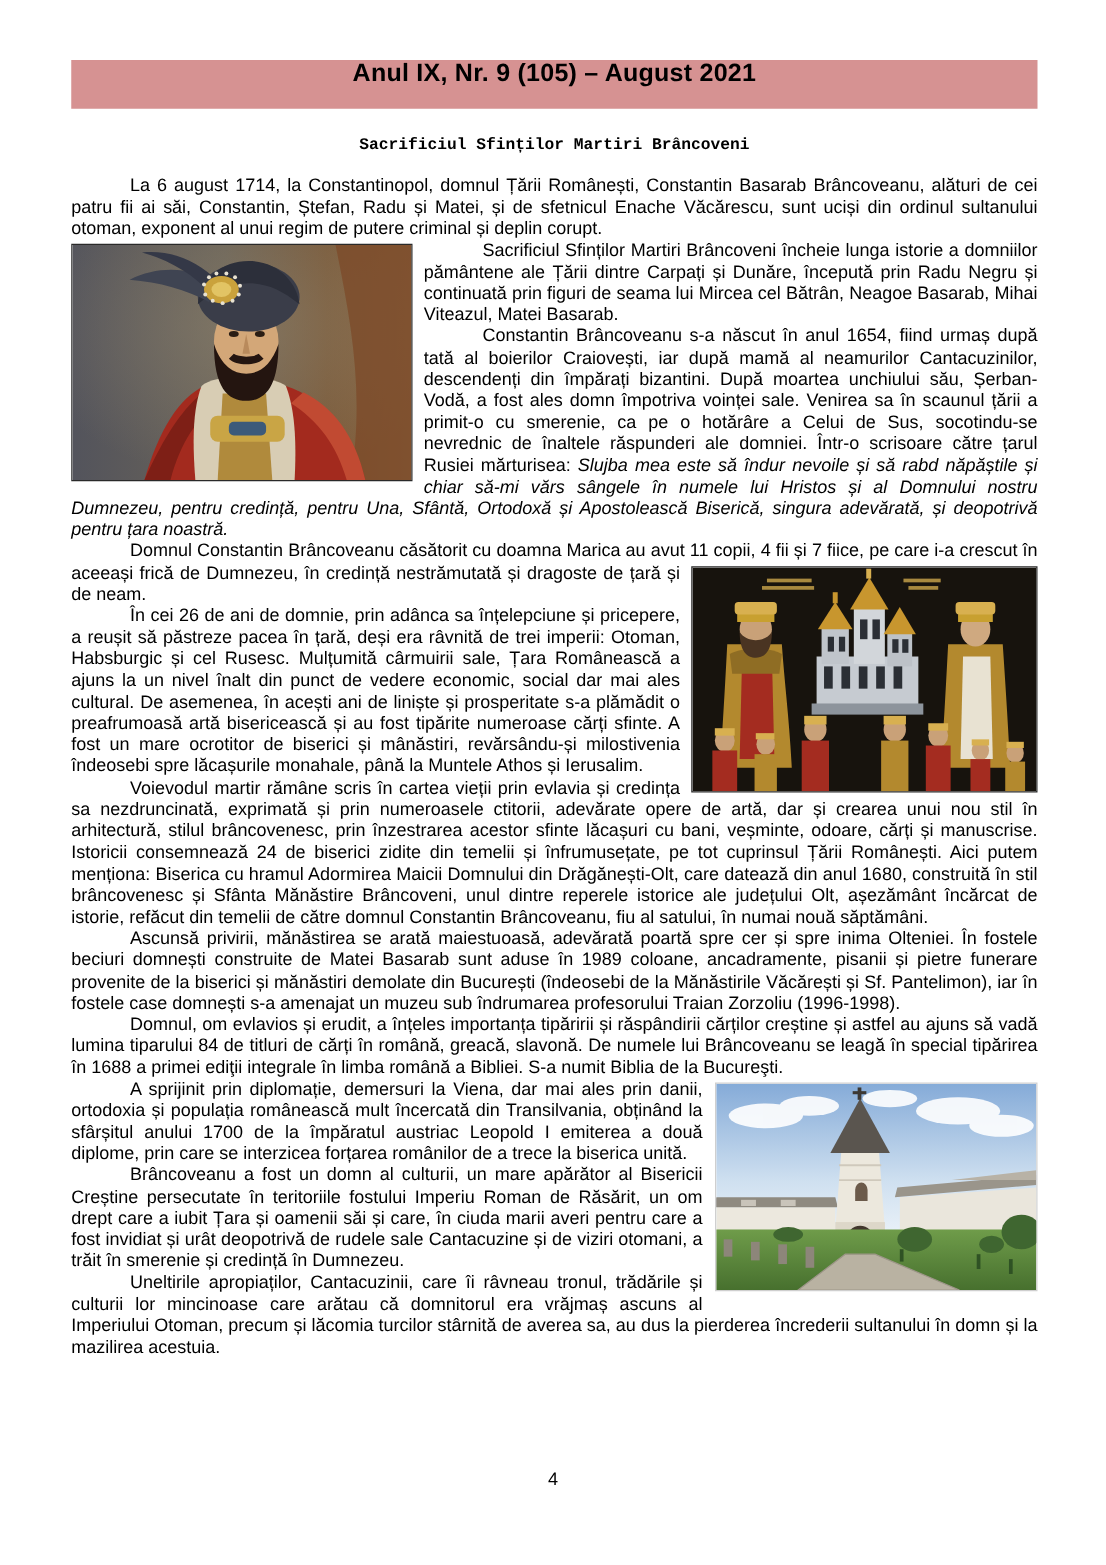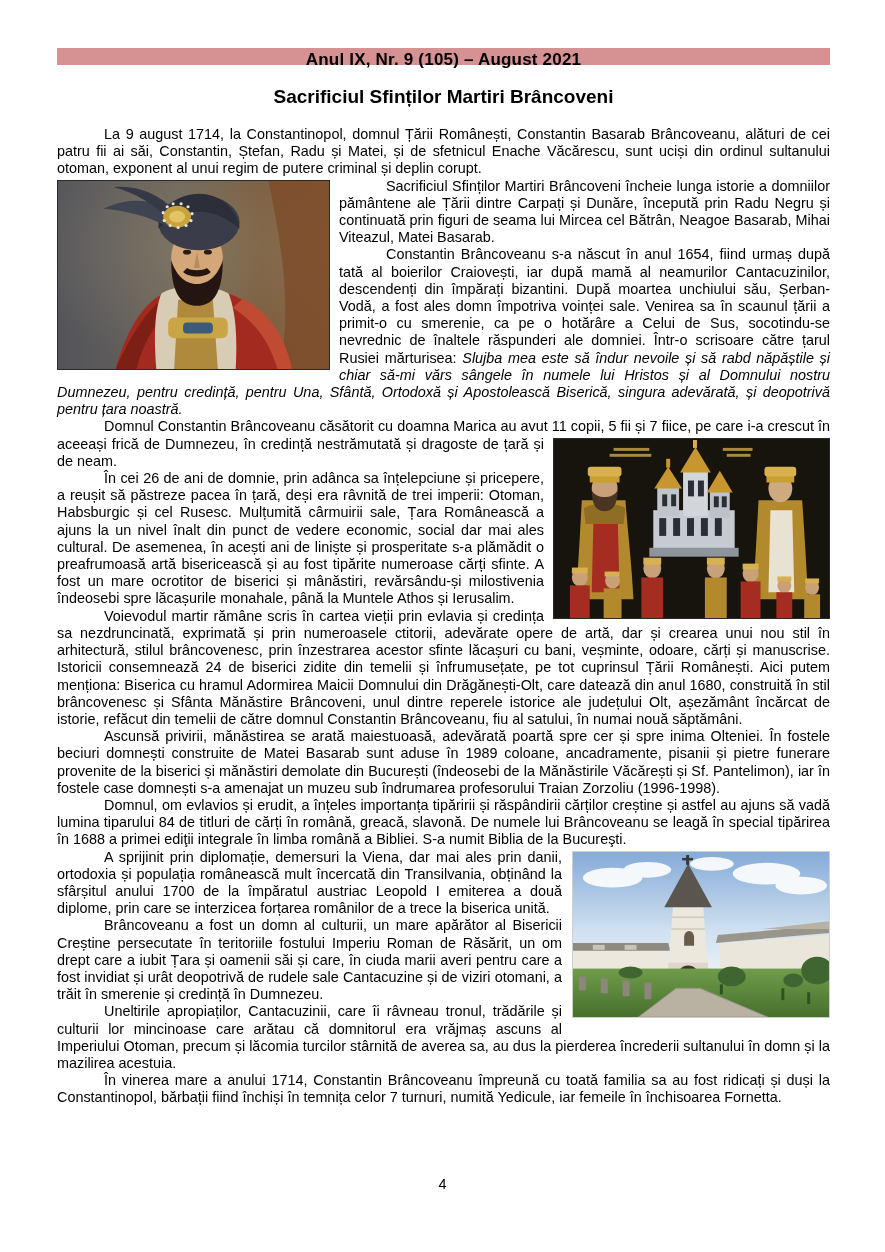--- a/index.html
+++ b/index.html
@@ -1,41 +1,41 @@
 <!DOCTYPE html>
 <html lang="ro"><head>
 <meta charset="utf-8">
 <style>
   html,body{margin:0;padding:0;background:#ffffff;}
   body{width:885px;height:1252px;font-family:"Liberation Sans",sans-serif;color:#000;}
   .page{position:relative;width:885px;height:1252px;overflow:hidden;background:#fff;}
   .content{margin:48px 55px 0 57px;}
-  .issue-bar{height:17px;line-height:23px;text-align:center;font-weight:bold;font-size:17px;letter-spacing:.2px;}
-  .title{text-align:center;font-weight:bold;font-size:19px;margin:21px 0 18px 0;}
+  .issue-bar{height:39px;line-height:23px;text-align:center;font-weight:bold;font-size:20px;letter-spacing:.2px;}
+  .title{text-align:center;font-weight:bold;font-size:13px;margin:21px 0 18px 0;font-family:Liberation Mono, monospace;}
   .body-text p{margin:0;text-align:justify;font-size:14.4px;line-height:17.2px;text-indent:47px;}
   .body-text p span, .body-text p i{text-indent:0;}
   .float-portrait{float:left;width:273px;height:190px;margin:2px 9px 4px 0;display:block;border:1px solid #2a2a2a;box-sizing:border-box;text-indent:0;}
   .float-fresco{float:right;width:277px;height:181px;margin:2px 0 5px 9px;display:block;border:1px solid #2a2a2a;box-sizing:border-box;text-indent:0;}
   .float-monastery{float:right;width:258px;height:167px;margin:2px 0 6px 10px;display:block;border:1px solid #cfcfcf;box-sizing:border-box;text-indent:0;}
   .float-portrait svg,.float-fresco svg,.float-monastery svg{display:block;width:100%;height:100%;}
   .page-number{position:absolute;left:0;right:0;top:1176px;text-align:center;font-size:14.5px;}
 </style>
 </head>
 <body>
 
 <div class="page">
   <div class="content">
 
     <div class="issue-bar" style="background:#d69292;">Anul IX, Nr. 9 (105) – August 2021</div>
 
     <h1 class="title">Sacrificiul Sfinților Martiri Brâncoveni</h1>
 
     <div class="body-text">
 
-      <p><span>La 9 august 1714, la Constantinopol, domnul Țării Românești, Constantin Basarab Brâncoveanu, alături de cei patru fii ai săi, Constantin, Ștefan, Radu și Matei, și de sfetnicul Enache Văcărescu, sunt uciși din ordinul sultanului otoman, exponent al unui regim de putere criminal și deplin corupt.</span></p>
+      <p><span>La 6 august 1714, la Constantinopol, domnul Țării Românești, Constantin Basarab Brâncoveanu, alături de cei patru fii ai săi, Constantin, Ștefan, Radu și Matei, și de sfetnicul Enache Văcărescu, sunt uciși din ordinul sultanului otoman, exponent al unui regim de putere criminal și deplin corupt.</span></p>
 
       <p><span class="float-portrait">
             <svg viewBox="0 0 273 190" preserveAspectRatio="none">
         <defs>
           <linearGradient id="pbg" x1="0" y1="0" x2="1" y2="0">
             <stop offset="0" stop-color="#53545c"></stop>
                   <stop offset="0.45" stop-color="#6a6358"></stop>
             <stop offset="0.75" stop-color="#7a5a3a"></stop>
                   <stop offset="1" stop-color="#8a6844"></stop>
           </linearGradient>
@@ -78,21 +78,21 @@
                 <circle cx="129" cy="45" r="1.6"></circle>
                 <circle cx="121" cy="47" r="1.6"></circle>
           <circle cx="113" cy="45" r="1.6"></circle>
                 <circle cx="107" cy="40" r="1.6"></circle>
         </g>
       </svg>
           </span><span>Sacrificiul Sfinților Martiri Brâncoveni încheie lunga istorie a domniilor pământene ale Țării dintre Carpați și Dunăre, începută prin Radu Negru și continuată prin figuri de seama lui Mircea cel Bătrân, Neagoe Basarab, Mihai Viteazul, Matei Basarab.</span></p>
 
       <p><span>Constantin Brâncoveanu s-a născut în anul 1654, fiind urmaș după tată al boierilor Craiovești, iar după mamă al neamurilor Cantacuzinilor, descendenți din împărați bizantini. După moartea unchiului său, Șerban-Vodă, a fost ales domn împotriva voinței sale. Venirea sa în scaunul țării a primit-o cu smerenie, ca pe o hotărâre a Celui de Sus, socotindu-se nevrednic de înaltele răspunderi ale domniei. Într-o scrisoare către țarul Rusiei mărturisea: </span><i>Slujba mea este să îndur nevoile și să rabd năpăștile și chiar să-mi vărs sângele în numele lui Hristos și al Domnului nostru Dumnezeu, pentru credință, pentru Una, Sfântă, Ortodoxă și Apostolească Biserică, singura adevărată, și deopotrivă pentru țara noastră.</i></p>
 
-      <p><span>Domnul Constantin Brâncoveanu  căsătorit cu doamna Marica  au avut 11 copii, 5 fii și 7 fiice, pe care i-a </span><span class="float-fresco">
+      <p><span>Domnul Constantin Brâncoveanu  căsătorit cu doamna Marica  au avut 11 copii, 4 fii și 7 fiice, pe care i-a </span><span class="float-fresco">
             <svg viewBox="0 0 277 181" preserveAspectRatio="none">
         <rect width="277" height="181" fill="#17130d"></rect>
         <g fill="#a8893f">
           <rect x="60" y="9" width="36" height="3"></rect>
                 <rect x="56" y="15" width="42" height="3"></rect>
           <rect x="170" y="9" width="30" height="3"></rect>
                 <rect x="174" y="15" width="24" height="3"></rect>
         </g>
         <g>
           <rect x="100" y="72" width="82" height="44" fill="#c6cbd1"></rect>
@@ -239,20 +239,19 @@
                 <rect x="210" y="138" width="3" height="12"></rect>
           <rect x="236" y="142" width="3" height="12"></rect>
         </g>
       </svg>
           </span><span>A sprijinit prin diplomație,  demersuri la Viena, dar mai ales prin danii, ortodoxia și populația românească mult încercată din Transilvania, obținând la sfârșitul anului 1700 de la împăratul austriac Leopold I emiterea a două diplome, prin care se interzicea forțarea românilor de a trece la biserica unită.</span></p>
 
       <p><span>Brâncoveanu a fost un domn al culturii, un mare apărător al Bisericii Creștine persecutate în teritoriile fostului Imperiu Roman de Răsărit, un om drept care a iubit Țara și oamenii săi și care, în ciuda marii averi pentru care a fost invidiat și urât deopotrivă de rudele sale Cantacuzine și de viziri otomani, a trăit în smerenie și credință în Dumnezeu.</span></p>
 
       <p><span>Uneltirile apropiaților, Cantacuzinii, care îi râvneau tronul, trădările și culturii lor mincinoase care arătau că domnitorul era vrăjmaș ascuns al Imperiului Otoman, precum și lăcomia turcilor stârnită de averea sa, au dus la pierderea încrederii sultanului în domn și la mazilirea acestuia.</span></p>
 
-      <p><span>În vinerea mare a anului 1714, Constantin Brâncoveanu împreună cu toată familia sa au fost ridicați și duși la Constantinopol, bărbații fiind închiși în temnița celor 7 turnuri, numită Yedicule, iar femeile în închisoarea Fornetta.</span></p>
 
 
     </div>
   </div>
 
   <div class="page-number">4</div>
 </div>
 
 </body></html>

